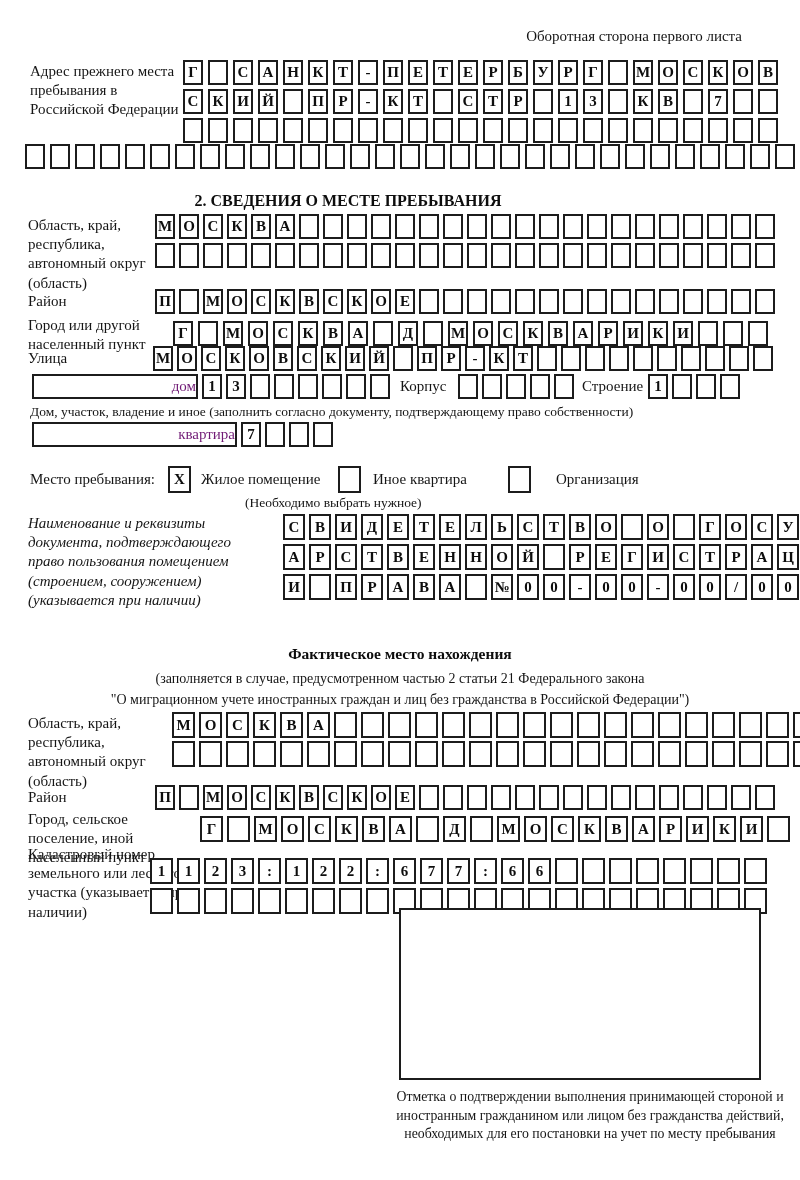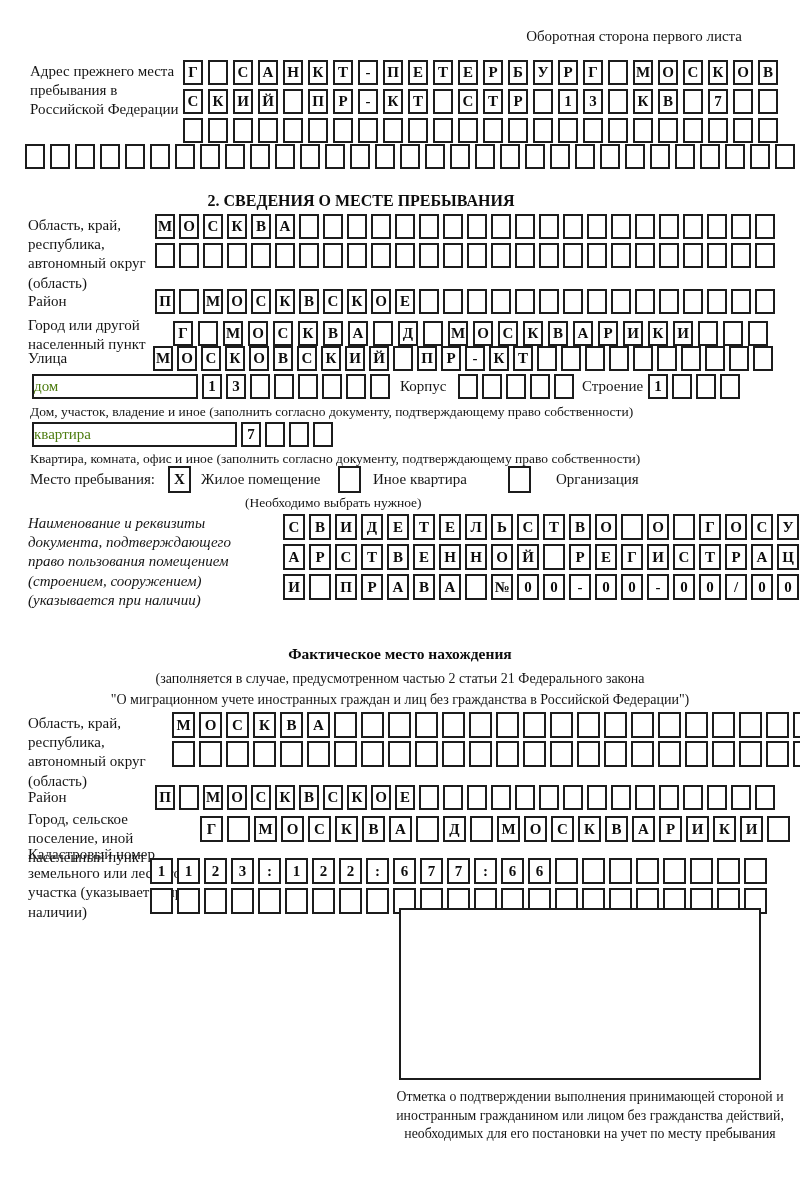--- a/index.html
+++ b/index.html
@@ -12,41 +12,41 @@
   .title{font-size:16px;font-weight:bold;color:#0d0d0d;}
   .cellrow{white-space:nowrap;height:25px;margin-bottom:4px;}
   .cell{display:inline-block;box-sizing:border-box;vertical-align:top;
         border:2px solid #1c1c1c;background:#fff;text-align:center;
         font-weight:bold;color:#0d0d0d;}
   .c-a{width:20px;height:25px;margin-right:5px;font-size:15px;line-height:21px;}   
   .c-b{width:20px;height:25px;margin-right:4px;font-size:15px;line-height:21px;}   
   .c-w{width:22px;height:26px;margin-right:4px;font-size:15px;line-height:22px;}   
   .c-k{width:23px;height:26px;margin-right:4px;font-size:15px;line-height:22px;}   
   .widebox{box-sizing:border-box;border:2px solid #1c1c1c;height:25px;
-           text-align:left;font-size:15px;line-height:21px;color:#4d7c0f;background:#fff;}
+           text-align:right;font-size:15px;line-height:21px;color:#701a75;background:#fff;}
   .checkbox{display:inline-block;box-sizing:border-box;width:23px;height:27px;border:2px solid #1c1c1c;
             text-align:center;font-size:15px;line-height:23px;font-weight:bold;color:#0d0d0d;background:#fff;}
   .stampbox{box-sizing:border-box;border:2px solid #1c1c1c;background:#fff;}
 </style>
 </head>
 <body>
 
 <div class="sheet">
 
   <div class="abs lbl" style="top:27px;right:58px;">Оборотная сторона первого листа</div>
 
   <div class="abs lbl" style="left:30px;top:62px;width:152px;">Адрес прежнего места пребывания в Российской Федерации</div>
   <div class="abs" style="left:183px;top:60px;">
     <div class="cellrow"><span class="cell c-a">Г</span><span class="cell c-a"></span><span class="cell c-a">С</span><span class="cell c-a">А</span><span class="cell c-a">Н</span><span class="cell c-a">К</span><span class="cell c-a">Т</span><span class="cell c-a">-</span><span class="cell c-a">П</span><span class="cell c-a">Е</span><span class="cell c-a">Т</span><span class="cell c-a">Е</span><span class="cell c-a">Р</span><span class="cell c-a">Б</span><span class="cell c-a">У</span><span class="cell c-a">Р</span><span class="cell c-a">Г</span><span class="cell c-a"></span><span class="cell c-a">М</span><span class="cell c-a">О</span><span class="cell c-a">С</span><span class="cell c-a">К</span><span class="cell c-a">О</span><span class="cell c-a">В</span></div>
     <div class="cellrow"><span class="cell c-a">С</span><span class="cell c-a">К</span><span class="cell c-a">И</span><span class="cell c-a">Й</span><span class="cell c-a"></span><span class="cell c-a">П</span><span class="cell c-a">Р</span><span class="cell c-a">-</span><span class="cell c-a">К</span><span class="cell c-a">Т</span><span class="cell c-a"></span><span class="cell c-a">С</span><span class="cell c-a">Т</span><span class="cell c-a">Р</span><span class="cell c-a"></span><span class="cell c-a">1</span><span class="cell c-a">3</span><span class="cell c-a"></span><span class="cell c-a">К</span><span class="cell c-a">В</span><span class="cell c-a"></span><span class="cell c-a">7</span><span class="cell c-a"></span><span class="cell c-a"></span></div>
     <div class="cellrow"><span class="cell c-a"></span><span class="cell c-a"></span><span class="cell c-a"></span><span class="cell c-a"></span><span class="cell c-a"></span><span class="cell c-a"></span><span class="cell c-a"></span><span class="cell c-a"></span><span class="cell c-a"></span><span class="cell c-a"></span><span class="cell c-a"></span><span class="cell c-a"></span><span class="cell c-a"></span><span class="cell c-a"></span><span class="cell c-a"></span><span class="cell c-a"></span><span class="cell c-a"></span><span class="cell c-a"></span><span class="cell c-a"></span><span class="cell c-a"></span><span class="cell c-a"></span><span class="cell c-a"></span><span class="cell c-a"></span><span class="cell c-a"></span></div>
   </div>
   <div class="abs cellrow" style="left:25px;top:144px;"><span class="cell c-a"></span><span class="cell c-a"></span><span class="cell c-a"></span><span class="cell c-a"></span><span class="cell c-a"></span><span class="cell c-a"></span><span class="cell c-a"></span><span class="cell c-a"></span><span class="cell c-a"></span><span class="cell c-a"></span><span class="cell c-a"></span><span class="cell c-a"></span><span class="cell c-a"></span><span class="cell c-a"></span><span class="cell c-a"></span><span class="cell c-a"></span><span class="cell c-a"></span><span class="cell c-a"></span><span class="cell c-a"></span><span class="cell c-a"></span><span class="cell c-a"></span><span class="cell c-a"></span><span class="cell c-a"></span><span class="cell c-a"></span><span class="cell c-a"></span><span class="cell c-a"></span><span class="cell c-a"></span><span class="cell c-a"></span><span class="cell c-a"></span><span class="cell c-a"></span><span class="cell c-a"></span></div>
 
-  <div class="abs title center" style="left:13px;top:192px;width:696px;">2. СВЕДЕНИЯ О МЕСТЕ ПРЕБЫВАНИЯ</div>
+  <div class="abs title center" style="left:0;top:192px;width:696px;">2. СВЕДЕНИЯ О МЕСТЕ ПРЕБЫВАНИЯ</div>
 
   <div class="abs lbl" style="left:28px;top:216px;width:126px;">Область, край, республика, автономный округ (область)</div>
   <div class="abs" style="left:155px;top:214px;">
     <div class="cellrow"><span class="cell c-b">М</span><span class="cell c-b">О</span><span class="cell c-b">С</span><span class="cell c-b">К</span><span class="cell c-b">В</span><span class="cell c-b">А</span><span class="cell c-b"></span><span class="cell c-b"></span><span class="cell c-b"></span><span class="cell c-b"></span><span class="cell c-b"></span><span class="cell c-b"></span><span class="cell c-b"></span><span class="cell c-b"></span><span class="cell c-b"></span><span class="cell c-b"></span><span class="cell c-b"></span><span class="cell c-b"></span><span class="cell c-b"></span><span class="cell c-b"></span><span class="cell c-b"></span><span class="cell c-b"></span><span class="cell c-b"></span><span class="cell c-b"></span><span class="cell c-b"></span><span class="cell c-b"></span></div>
     <div class="cellrow"><span class="cell c-b"></span><span class="cell c-b"></span><span class="cell c-b"></span><span class="cell c-b"></span><span class="cell c-b"></span><span class="cell c-b"></span><span class="cell c-b"></span><span class="cell c-b"></span><span class="cell c-b"></span><span class="cell c-b"></span><span class="cell c-b"></span><span class="cell c-b"></span><span class="cell c-b"></span><span class="cell c-b"></span><span class="cell c-b"></span><span class="cell c-b"></span><span class="cell c-b"></span><span class="cell c-b"></span><span class="cell c-b"></span><span class="cell c-b"></span><span class="cell c-b"></span><span class="cell c-b"></span><span class="cell c-b"></span><span class="cell c-b"></span><span class="cell c-b"></span><span class="cell c-b"></span></div>
   </div>
 
   <div class="abs lbl" style="left:28px;top:292px;">Район</div>
   <div class="abs cellrow" style="left:155px;top:289px;"><span class="cell c-b">П</span><span class="cell c-b"></span><span class="cell c-b">М</span><span class="cell c-b">О</span><span class="cell c-b">С</span><span class="cell c-b">К</span><span class="cell c-b">В</span><span class="cell c-b">С</span><span class="cell c-b">К</span><span class="cell c-b">О</span><span class="cell c-b">Е</span><span class="cell c-b"></span><span class="cell c-b"></span><span class="cell c-b"></span><span class="cell c-b"></span><span class="cell c-b"></span><span class="cell c-b"></span><span class="cell c-b"></span><span class="cell c-b"></span><span class="cell c-b"></span><span class="cell c-b"></span><span class="cell c-b"></span><span class="cell c-b"></span><span class="cell c-b"></span><span class="cell c-b"></span><span class="cell c-b"></span></div>
 
@@ -59,21 +59,20 @@
   <div class="abs widebox" style="left:32px;top:374px;width:166px;">дом</div>
   <div class="abs cellrow" style="left:202px;top:374px;"><span class="cell c-b">1</span><span class="cell c-b">3</span><span class="cell c-b"></span><span class="cell c-b"></span><span class="cell c-b"></span><span class="cell c-b"></span><span class="cell c-b"></span><span class="cell c-b"></span></div>
   <div class="abs lbl" style="left:400px;top:377px;">Корпус</div>
   <div class="abs cellrow" style="left:458px;top:374px;"><span class="cell c-b"></span><span class="cell c-b"></span><span class="cell c-b"></span><span class="cell c-b"></span><span class="cell c-b"></span></div>
   <div class="abs lbl" style="left:582px;top:377px;text-align:right;">Строение</div>
   <div class="abs cellrow" style="left:648px;top:374px;"><span class="cell c-b">1</span><span class="cell c-b"></span><span class="cell c-b"></span><span class="cell c-b"></span></div>
   <div class="abs note" style="left:30px;top:404px;width:740px;">Дом, участок, владение и иное (заполнить согласно документу, подтверждающему право собственности)</div>
 
   <div class="abs widebox" style="left:32px;top:422px;width:205px;">квартира</div>
   <div class="abs cellrow" style="left:241px;top:422px;"><span class="cell c-b">7</span><span class="cell c-b"></span><span class="cell c-b"></span><span class="cell c-b"></span></div>
-  <div class="abs note" style="left:30px;top:451px;width:740px;">Квартира, комната, офис и иное (заполнить согласно документу, подтверждающему право собственности)</div>
 
   <div class="abs lbl" style="left:30px;top:470px;">Место пребывания:</div>
   <span class="abs checkbox" style="left:168px;top:466px;">X</span>
   <div class="abs lbl" style="left:201px;top:470px;">Жилое помещение</div>
   <span class="abs checkbox" style="left:338px;top:466px;"></span>
   <div class="abs lbl" style="left:373px;top:470px;">Иное квартира</div>
   <span class="abs checkbox" style="left:508px;top:466px;"></span>
   <div class="abs lbl" style="left:556px;top:470px;">Организация</div>
   <div class="abs note" style="left:245px;top:495px;">(Необходимо выбрать нужное)</div>
 

